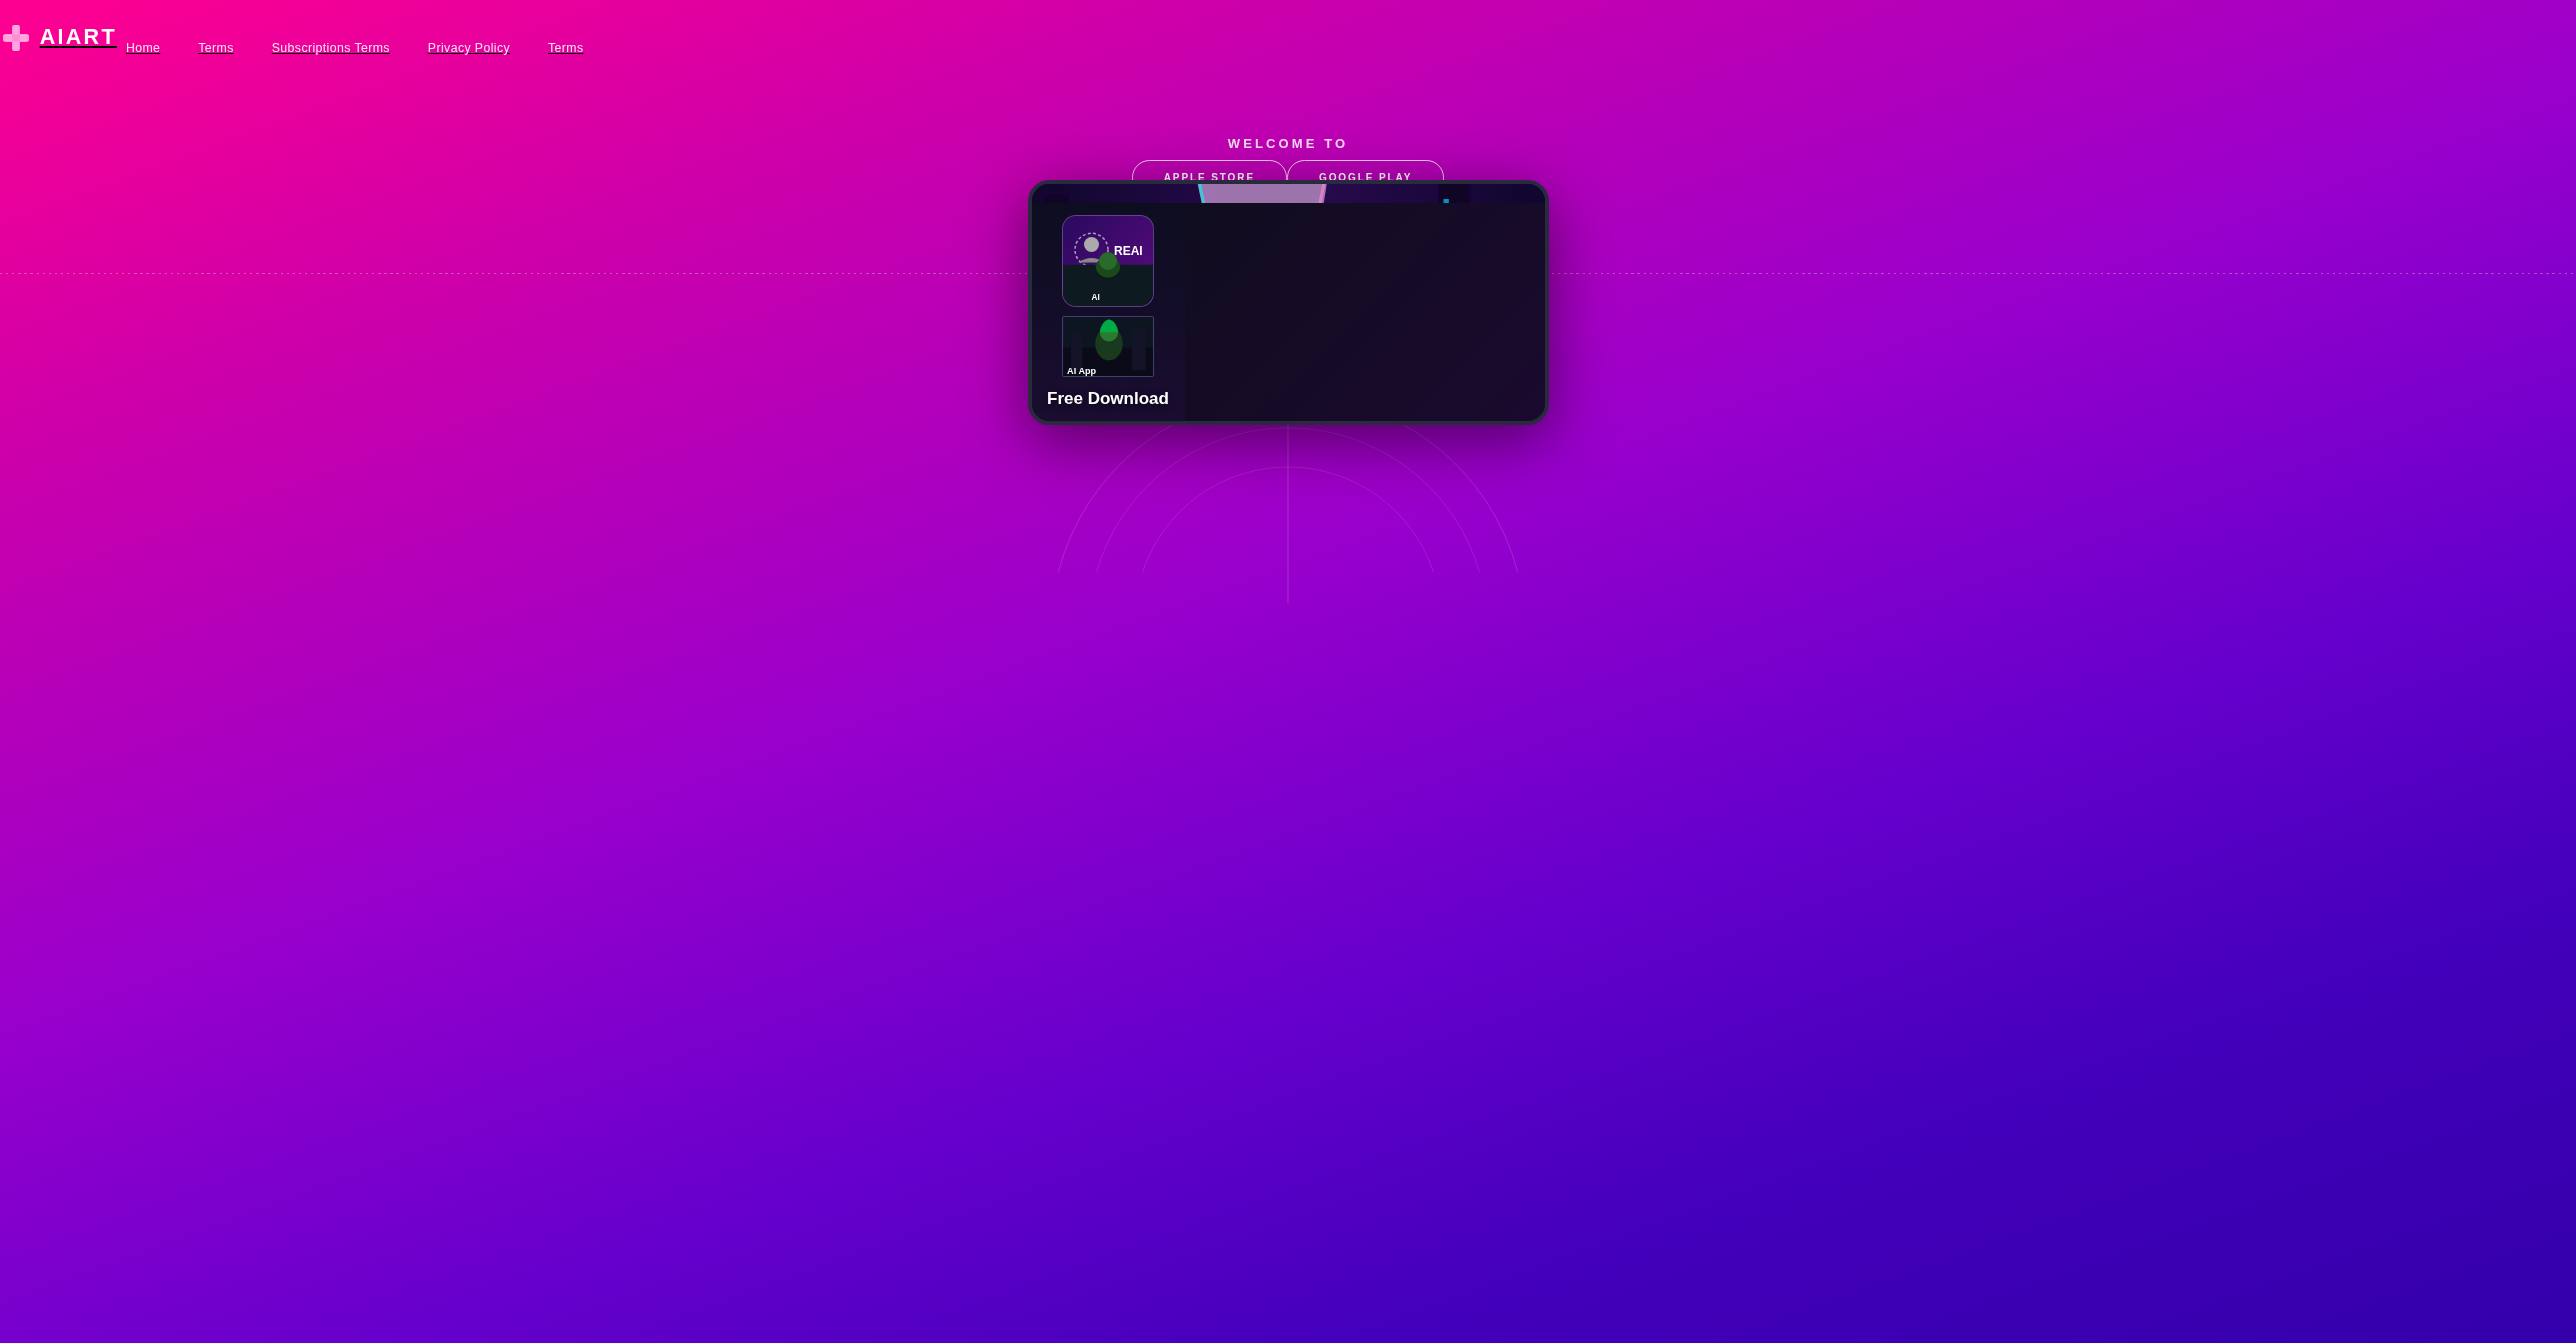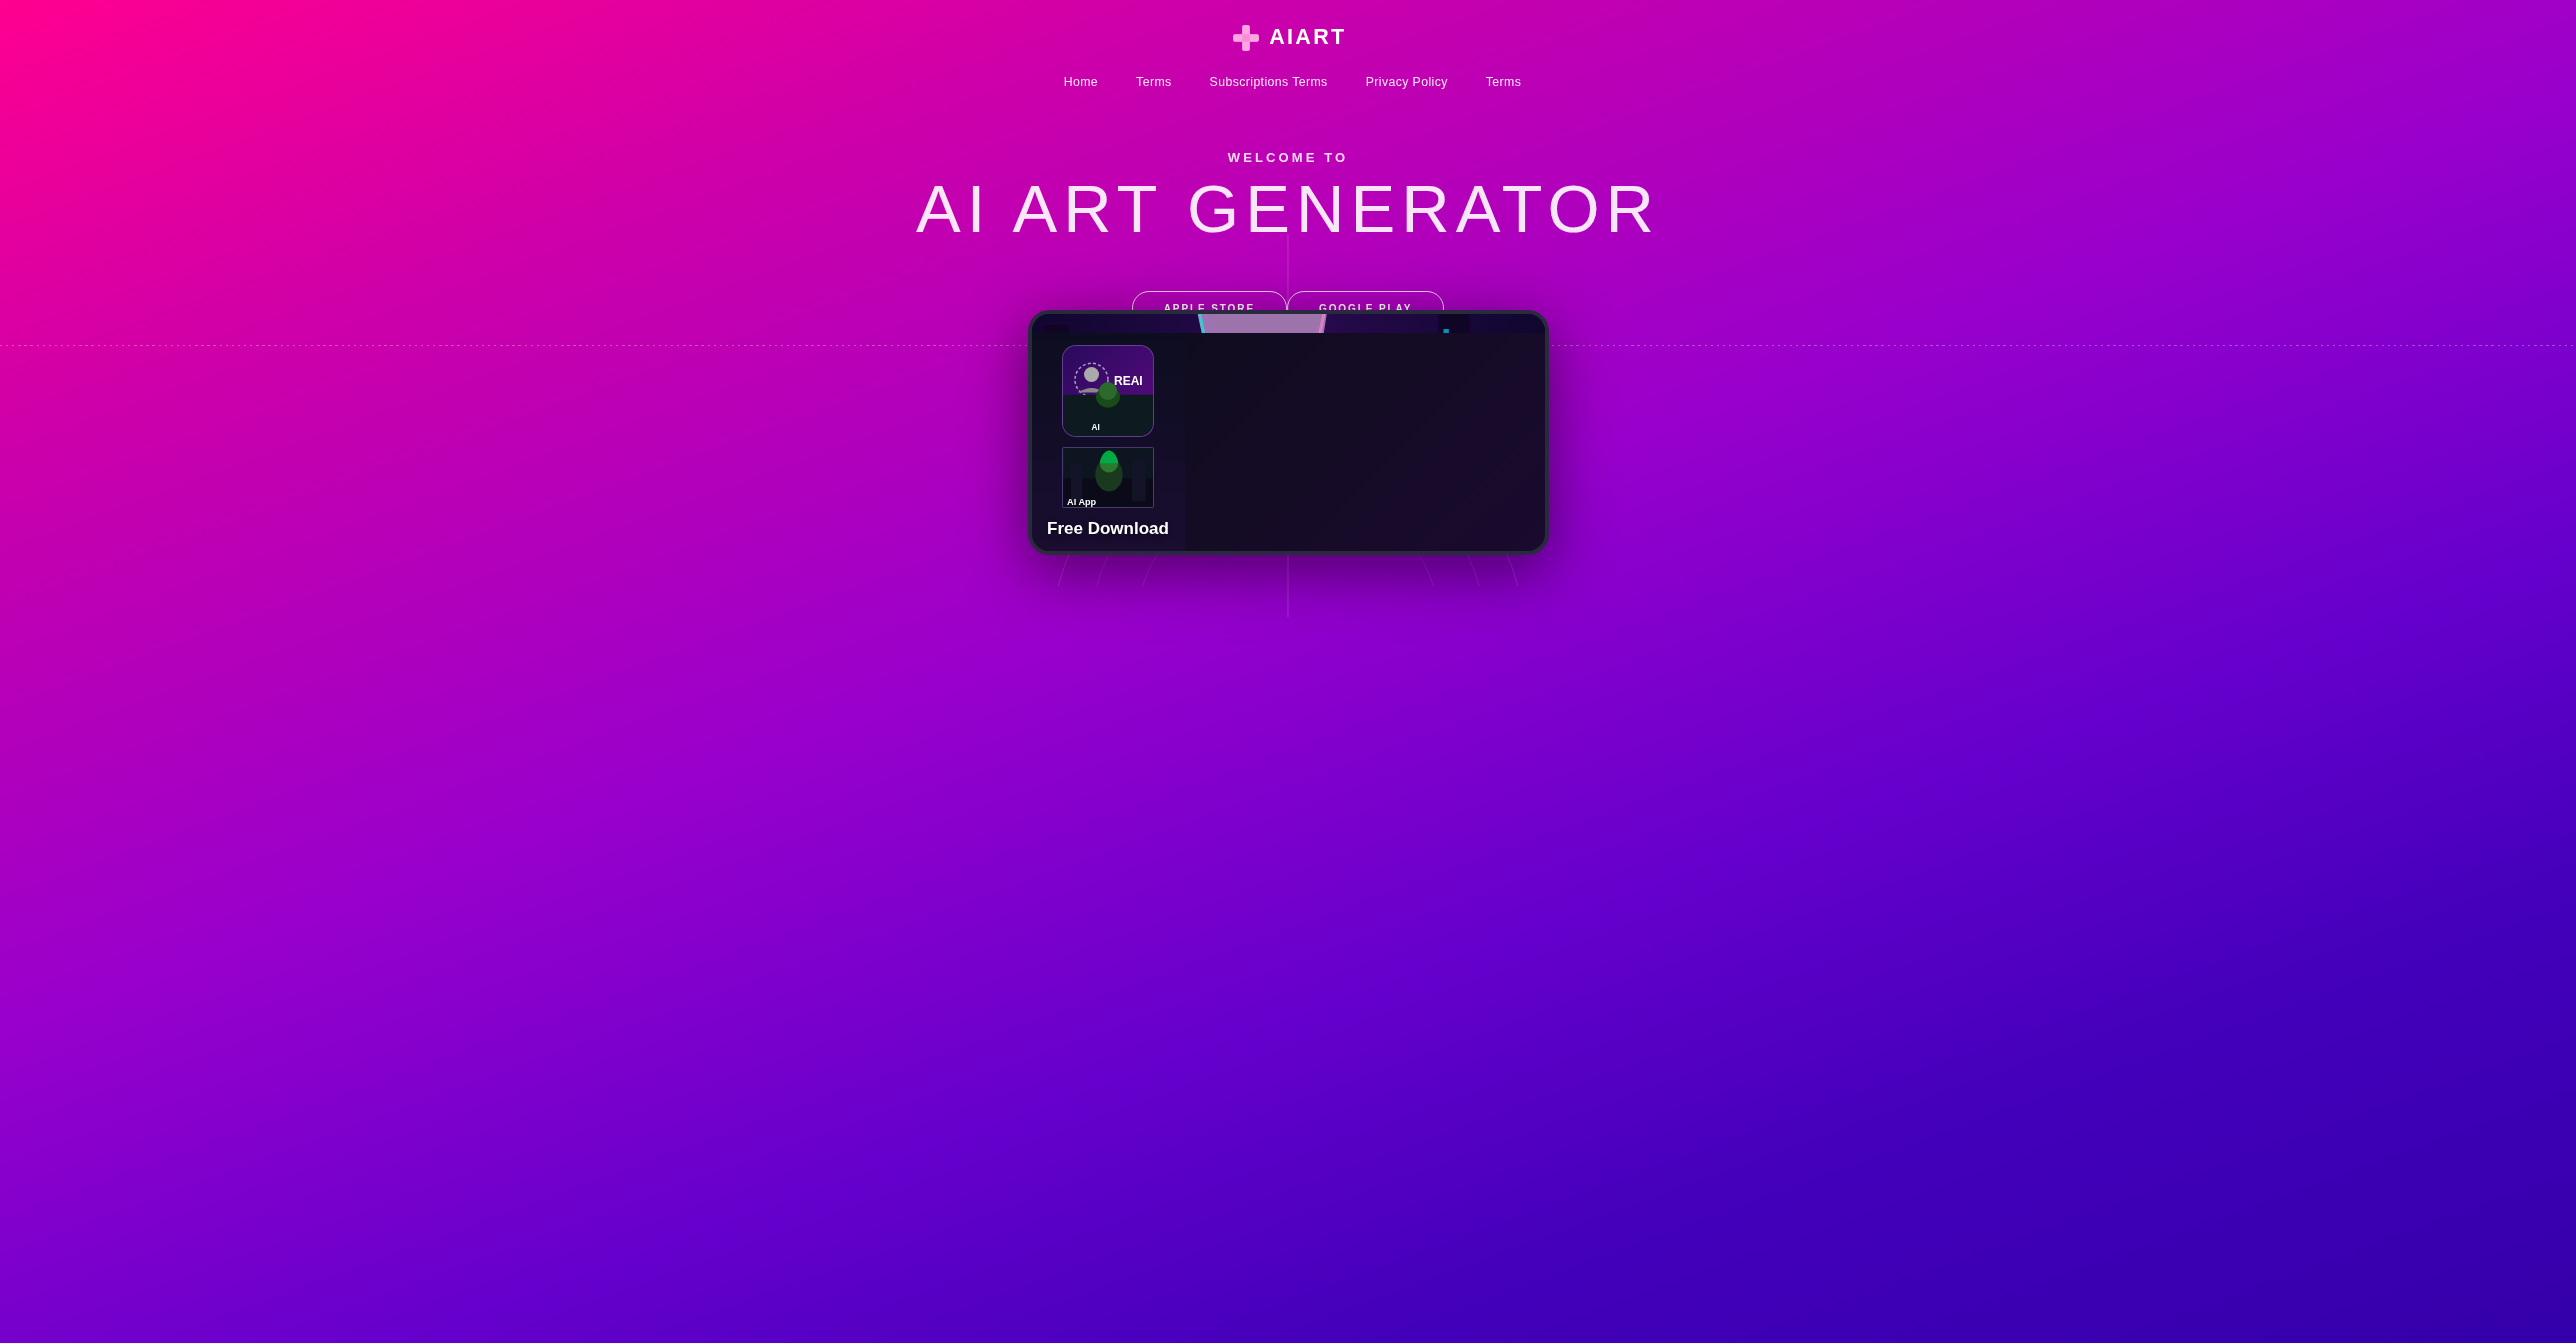--- a/index.html
+++ b/index.html
@@ -8,23 +8,24 @@
       width: 100%;
       min-height: 100vh;
       font-family: 'Arial', sans-serif;
       overflow-x: hidden;
       background: linear-gradient(160deg, #ff0090 0%, #cc00aa 20%, #9900cc 45%, #6600cc 65%, #4400bb 80%, #3300aa 100%);
     }
 
     
     header {
       display: flex;
-      flex-direction: column;
+      flex-direction: row;
       align-items: center;
       padding: 21.5px 0 15.3px;
+      text-decoration: underline;
     }
 
     .logo-wrap {
       display: flex;
       align-items: center;
       gap: 7.7px;
       margin-bottom: 21.5px;
     }
 
     .logo-plus {
@@ -256,21 +257,20 @@
     <a href="#">Home</a>
     <a href="#">Terms</a>
     <a href="#">Subscriptions Terms</a>
     <a href="#">Privacy Policy</a>
     <a href="#">Terms</a>
   </nav>
 </header>
 
 <section class="hero">
   <p class="welcome-label">WELCOME TO</p>
-  <h1 class="hero-title">AI ART GENERATOR</h1>
 
   <div class="arc-container">
     <svg viewBox="0 0 700 500" fill="none" xmlns="http://www.w3.org/2000/svg">
 
       <line x1="350" y1="0" x2="350" y2="500" stroke="rgba(255,255,255,0.25)" stroke-width="1"></line>
 
       <path d="M 50 460 A 310 310 0 0 1 650 460" stroke="rgba(255,255,255,0.2)" stroke-width="1" fill="none"></path>
 
       <path d="M 100 460 A 260 260 0 0 1 600 460" stroke="rgba(255,255,255,0.15)" stroke-width="1" fill="none"></path>
 

